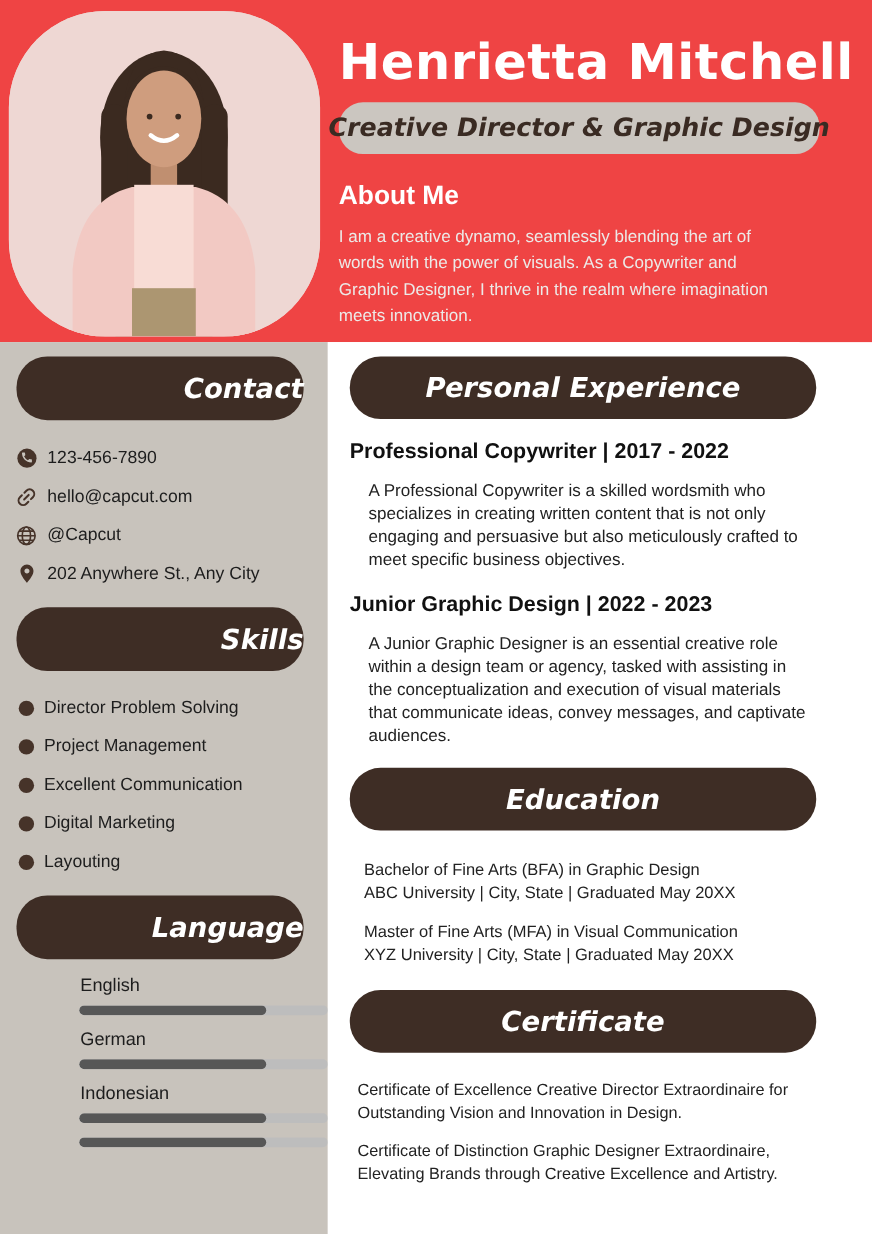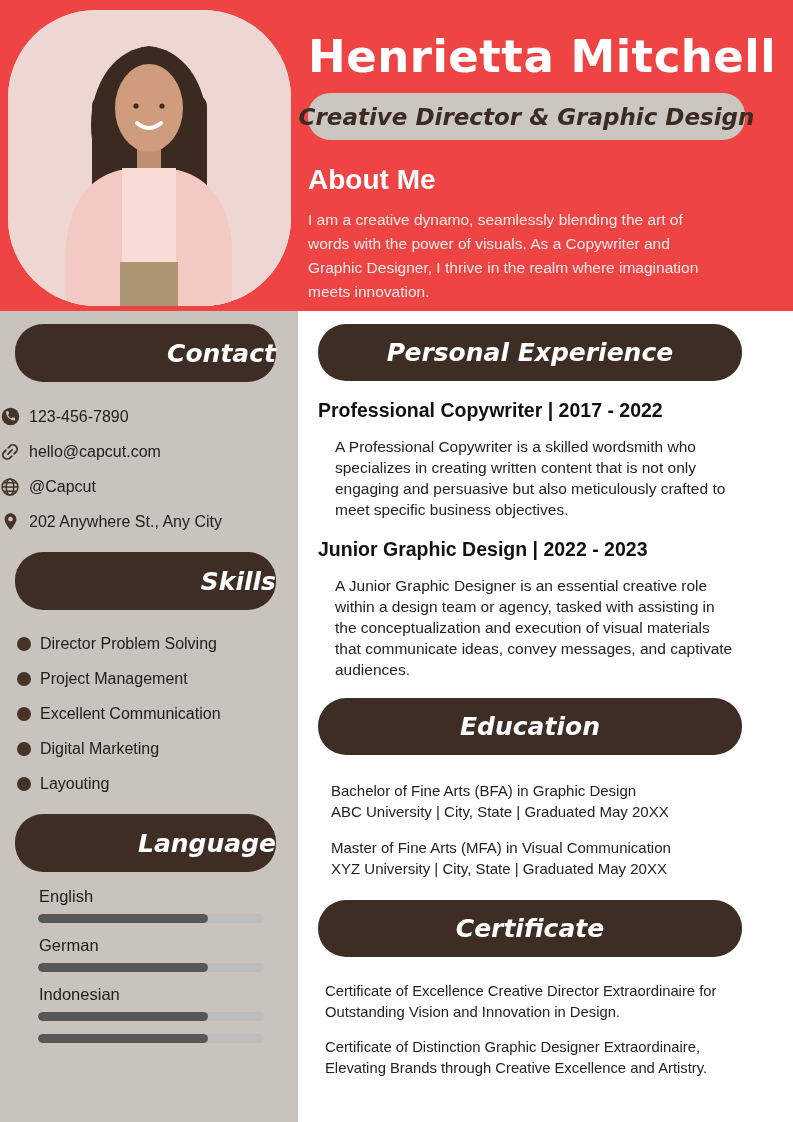--- a/index.html
+++ b/index.html
@@ -36,21 +36,21 @@
     margin-top: 10px; width: 437px; height: 47px;
     background: #cbc6c0; border-radius: 22px;
     display: flex; align-items: center; justify-content: center;
   }
   .title-pill span {
     font-family: "DejaVu Sans", sans-serif;
     font-style: italic; font-weight: bold; font-size: 23px; color: #3a2b23;
     white-space: nowrap;
   }
   .about-heading {
-    margin-top: 24px; font-size: 28px; font-weight: bold; color: #ffffff;
+    margin-top: 24px; font-size: 24px; font-weight: bold; color: #ffffff;
   }
   .about-text {
     margin-top: 12px; width: 445px;
     font-size: 15.5px; line-height: 24px; color: #eceae8;
     white-space: pre-line;
   }
 
   
   .sidebar {
     position: absolute; left: 0; top: 311px; width: 298px; height: 811px;
@@ -61,35 +61,35 @@
     background: #3e2d25; border-radius: 28px;
     display: flex; align-items: center; justify-content: flex-end;
   }
   .pill-label {
     font-family: "DejaVu Sans", sans-serif;
     font-style: italic; font-weight: bold; font-size: 25px; color: #ffffff;
     white-space: nowrap;
   }
   .contact-list { list-style: none; margin-top: 17px; }
   .contact-item {
-    display: flex; align-items: center; height: 35px; 
+    display: flex; align-items: center; height: 35px; padding-left: 14px;
   }
   .cicon { width: 20px; height: 20px; flex: 0 0 20px; display: flex; align-items: center; justify-content: center; }
   .cicon svg { display: block; }
   .contact-text { margin-left: 9px; font-size: 16px; color: #1d1d1d; white-space: nowrap; }
 
   .skills-list { list-style: none; margin-top: 16px; }
   .skill-item { display: flex; align-items: center; height: 35px; padding-left: 17px; }
   .bullet {
     width: 14px; height: 14px; border-radius: 50%;
     background: #463329; flex: 0 0 14px;
   }
   .skill-text { margin-left: 9px; font-size: 16px; color: #1d1d1d; white-space: nowrap; }
 
-  .lang-list { margin-top: 15px; }
+  .lang-list { margin-top: 15px; margin-left: 34px; }
   .lang-item { margin-bottom: 13px; }
   .lang-name { margin-left: 39px; font-size: 16.5px; color: #1d1d1d; }
   .lang-bar {
     margin: 8px 0 0 38px; width: 226px; height: 9px;
     background: #bdbdbd; border-radius: 5px; overflow: hidden;
   }
   .lang-fill { height: 100%; background: #575757; border-radius: 5px; }
 
   
   .main {

